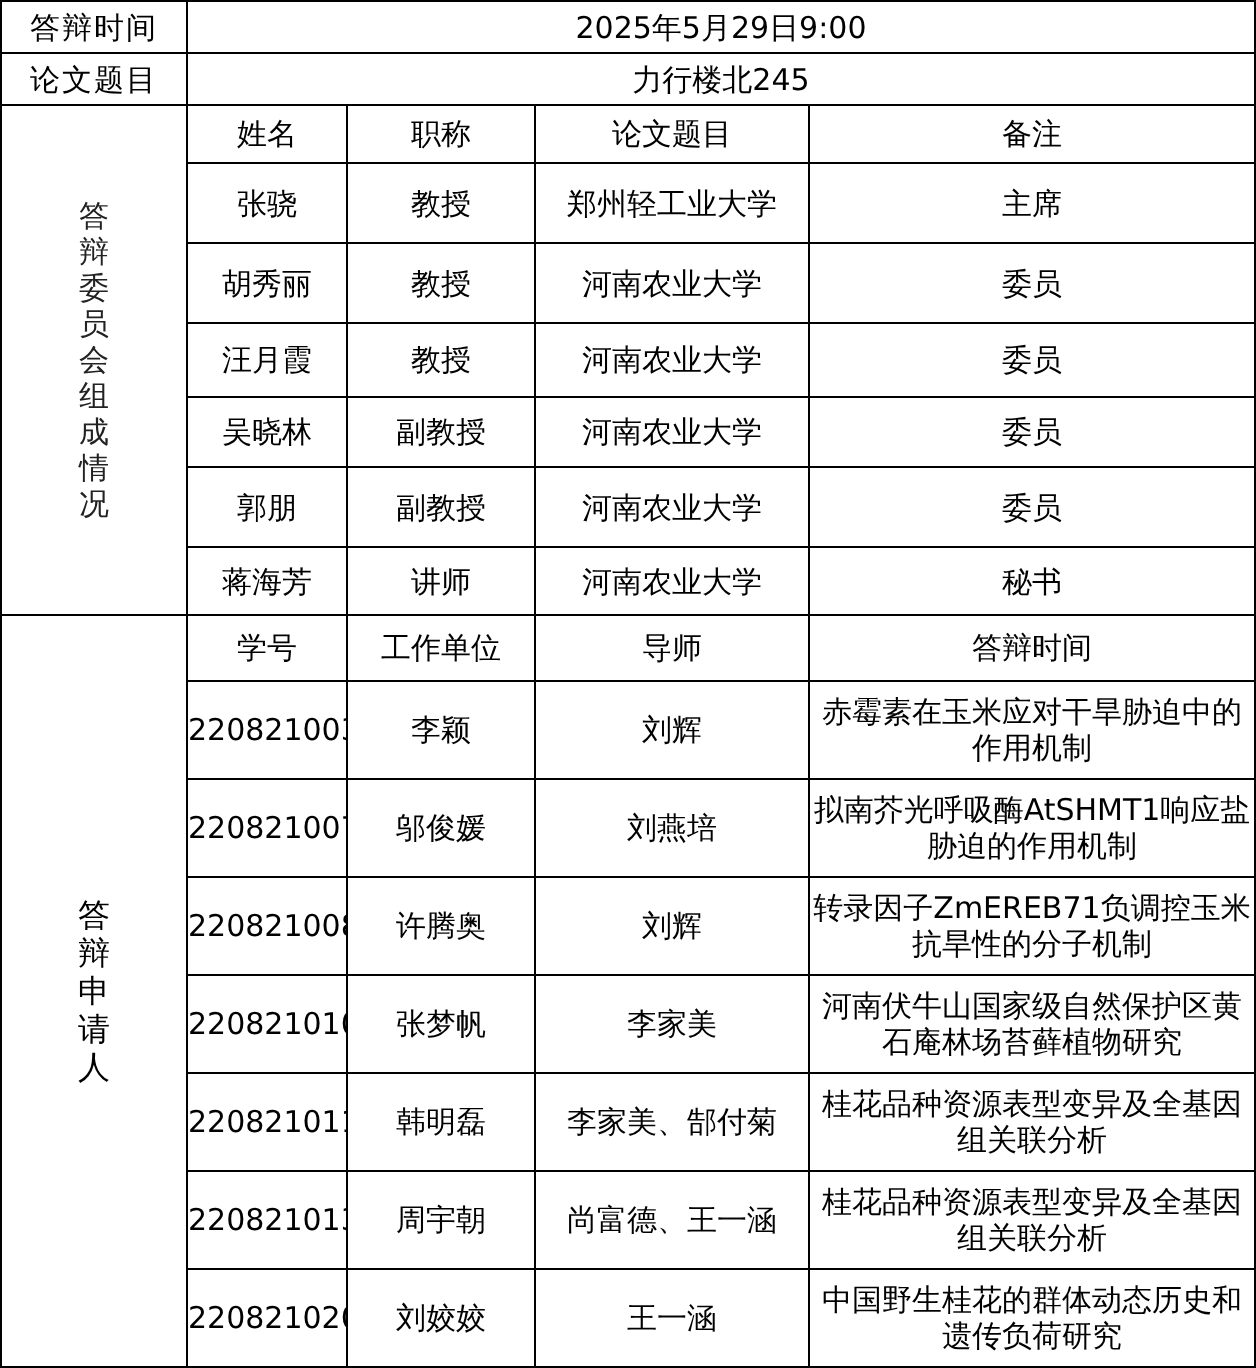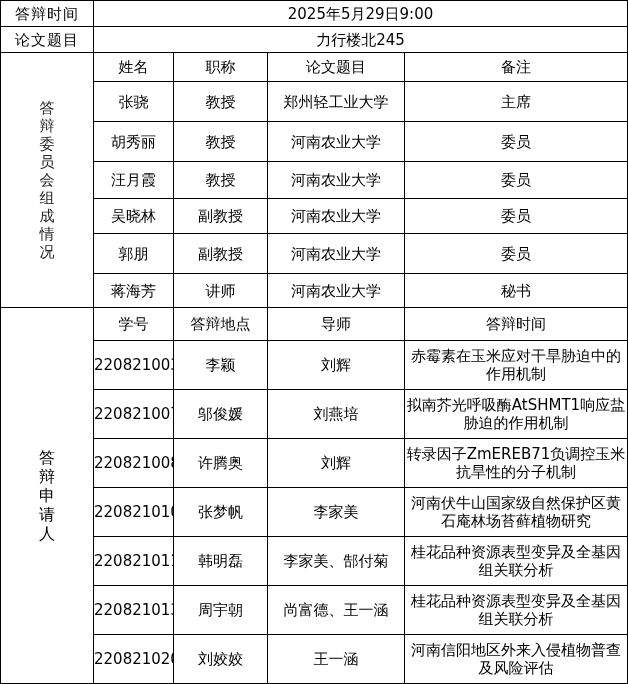--- a/index.html
+++ b/index.html
@@ -105,21 +105,21 @@
 
   <tr style="height:33px">
     <td rowspan="8" class="vertical small">
       <span>答</span>
       <span>辩</span>
       <span>申</span>
       <span>请</span>
       <span>人</span>
     </td>
     <td>学号</td>
-    <td>答辩地点</td>
+    <td>工作单位</td>
     <td>导师</td>
     <td>答辩时间</td>
   </tr>
   <tr style="height:49px">
     <td class="sid">220821003</td>
     <td>李颖</td>
     <td>刘辉</td>
     <td class="title">赤霉素在玉米应对干旱胁迫中的作用机制</td>
   </tr>
   <tr style="height:49px">
@@ -149,16 +149,16 @@
   <tr style="height:49px">
     <td class="sid">220821013</td>
     <td>周宇朝</td>
     <td>尚富德、王一涵</td>
     <td class="title">桂花品种资源表型变异及全基因组关联分析</td>
   </tr>
   <tr style="height:49px">
     <td class="sid">220821020</td>
     <td>刘姣姣</td>
     <td>王一涵</td>
-    <td class="title">河南信阳地区外来入侵植物普查及风险评估</td>
+    <td class="title">中国野生桂花的群体动态历史和遗传负荷研究</td>
   </tr>
 </tbody>
   </table>
 
 </body></html>

